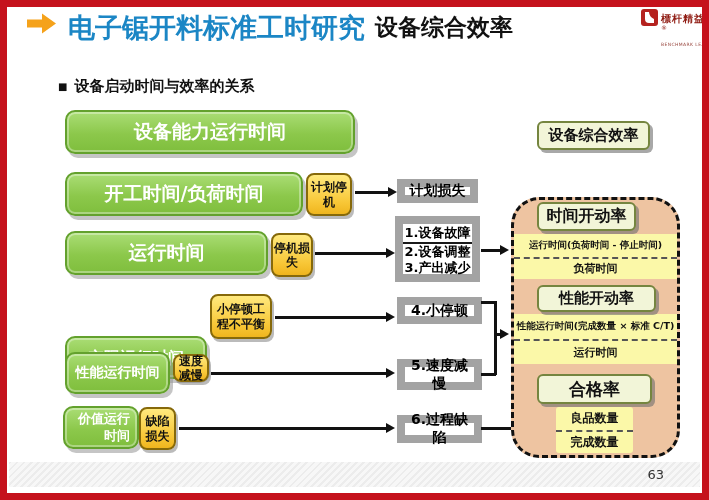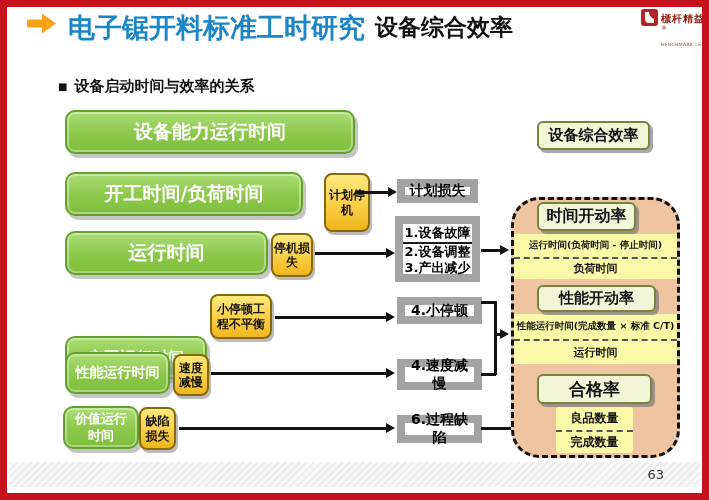--- a/index.html
+++ b/index.html
@@ -22,21 +22,21 @@
 
   
   .section-line { position:absolute; left:58px; top:77px; font-size:15px; font-weight:bold; color:#111; display:flex; align-items:center; gap:7px; }
   .bullet { font-size:10px; position:relative; top:0px; }
 
   
   .green-box { position:absolute; display:flex; align-items:center; justify-content:center;
     background:linear-gradient(180deg,#aadd75 0%,#8cc84b 55%,#7fbe3d 100%);
     border:2px solid #63a12d; border-radius:10px;
     box-shadow:3px 4px 0 rgba(150,150,150,.55), inset 0 0 0 2px rgba(255,255,255,.35);
-    color:#fff; font-weight:bold; text-align:center; line-height:1.25; word-break:break-all; }
+    color:#fff; font-weight:bold; text-align:right; line-height:1.25; word-break:break-all; }
 
   
   .loss-tag { position:absolute; display:flex; align-items:center; justify-content:center;
     background:linear-gradient(180deg,#ffe97e 0%,#f8c737 70%,#efb51e 100%);
     border:2px solid #86690a; border-radius:8px;
     box-shadow:2px 3px 0 rgba(120,120,120,.5);
     color:#111; font-weight:bold; font-size:12px; text-align:center; line-height:1.2; word-break:break-all; padding:1px; }
 
   
   .white-box { position:absolute; background:#fff; border:8px solid #a3a3a3; display:flex; align-items:center; justify-content:center;
@@ -102,44 +102,44 @@
     <span>设备启动时间与效率的关系</span>
   </div>
 
   <div class="green-box" style="left:65px;top:110px;width:290px;height:44px;font-size:19px;">设备能力运行时间</div>
   <div class="green-box" style="left:65px;top:172px;width:238px;height:44px;font-size:19px;">开工时间/负荷时间</div>
   <div class="green-box" style="left:65px;top:231px;width:203px;height:44px;font-size:19px;">运行时间</div>
   <div class="green-box" style="left:65px;top:294px;width:142px;height:43px;font-size:16px;margin-top:42px;">实际运行时间</div>
   <div class="green-box" style="left:65px;top:352px;width:105px;height:42px;font-size:14px;">性能运行时间</div>
   <div class="green-box" style="left:63px;top:406px;width:76px;height:43px;font-size:13px;padding:0 7px;">价值运行时间</div>
 
-  <div class="loss-tag" style="left:324px;top:173px;width:46px;height:59px;">计划停机</div>
+  <div class="loss-tag" style="left:306px;top:173px;width:46px;height:43px;">计划停机</div>
   <div class="loss-tag" style="left:271px;top:233px;width:42px;height:44px;">停机损失</div>
   <div class="loss-tag" style="left:210px;top:294px;width:62px;height:45px;">小停顿工程不平衡</div>
-  <div class="loss-tag" style="left:173px;top:354px;width:36px;height:42px;">速度减慢</div>
+  <div class="loss-tag" style="left:173px;top:354px;width:36px;height:28px;">速度减慢</div>
   <div class="loss-tag" style="left:139px;top:407px;width:37px;height:43px;">缺陷损失</div>
 
   <div class="h-arrow" style="left:355px;top:191px;width:33px;"></div>
   <div class="h-arrow" style="left:315px;top:252px;width:71px;"></div>
   <div class="h-arrow" style="left:275px;top:316px;width:111px;"></div>
   <div class="h-arrow" style="left:211px;top:372px;width:175px;"></div>
   <div class="h-arrow" style="left:179px;top:427px;width:207px;"></div>
 
   <div class="white-box" style="left:397px;top:179px;width:81px;height:24px;font-size:14px;">计划损失</div>
 
   <div class="white-box combo" style="left:395px;top:216px;width:85px;height:66px;">
     <div class="cell-top">1.设备故障</div>
     <div class="cell-bot">
       <span>2.设备调整</span>
       <span>3.产出减少</span>
     </div>
   </div>
 
   <div class="white-box" style="left:397px;top:297px;width:85px;height:27px;font-size:14px;">4.小停顿</div>
-  <div class="white-box" style="left:397px;top:359px;width:85px;height:31px;font-size:14px;">4.速度减慢</div>
+  <div class="white-box" style="left:397px;top:359px;width:85px;height:31px;font-size:14px;">5.速度减慢</div>
   <div class="white-box" style="left:397px;top:415px;width:85px;height:28px;font-size:14px;">6.过程缺陷</div>
 
   <div class="h-arrow" style="left:481px;top:249px;width:19px;"></div>
   <div class="h-line" style="left:481px;top:301px;width:15px;"></div>
   <div class="v-line" style="left:494px;top:301px;height:74px;"></div>
   <div class="h-line" style="left:481px;top:373px;width:15px;"></div>
   <div class="h-arrow" style="left:494px;top:333px;width:6px;"></div>
   <div class="h-arrow" style="left:481px;top:427px;width:60px;"></div>
 
   <div class="cream-box" style="left:537px;top:121px;width:113px;height:29px;font-size:15px;">设备综合效率</div>

